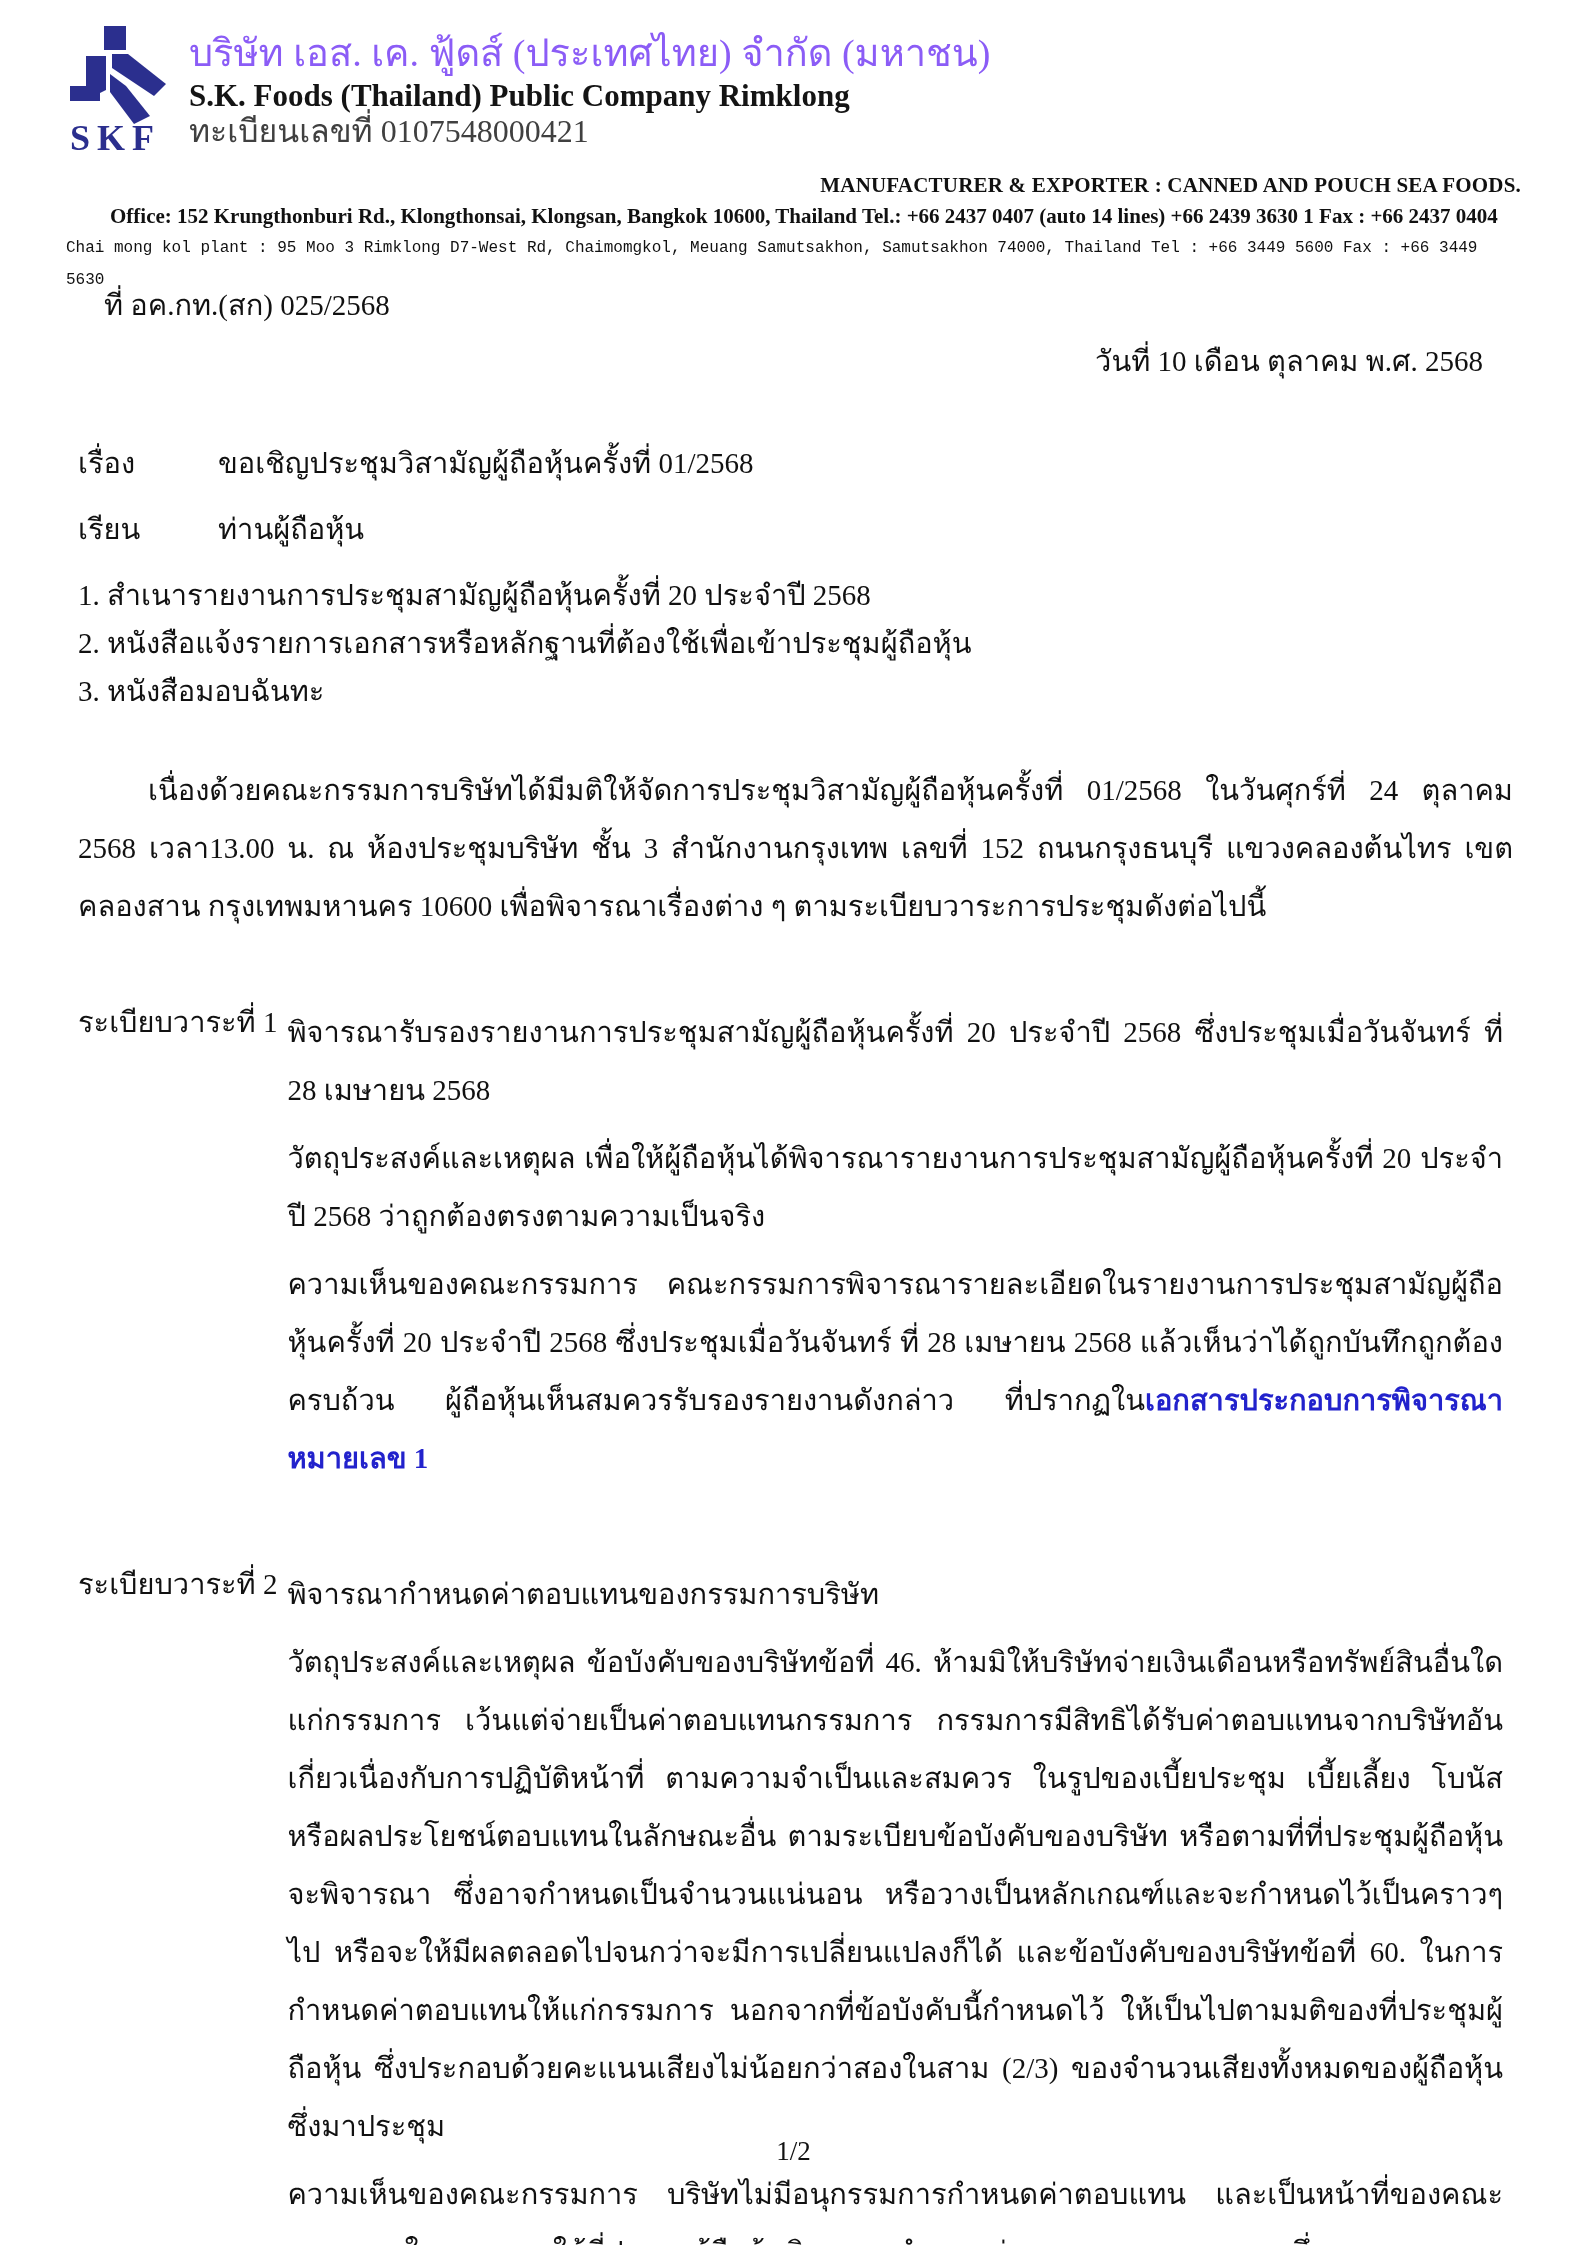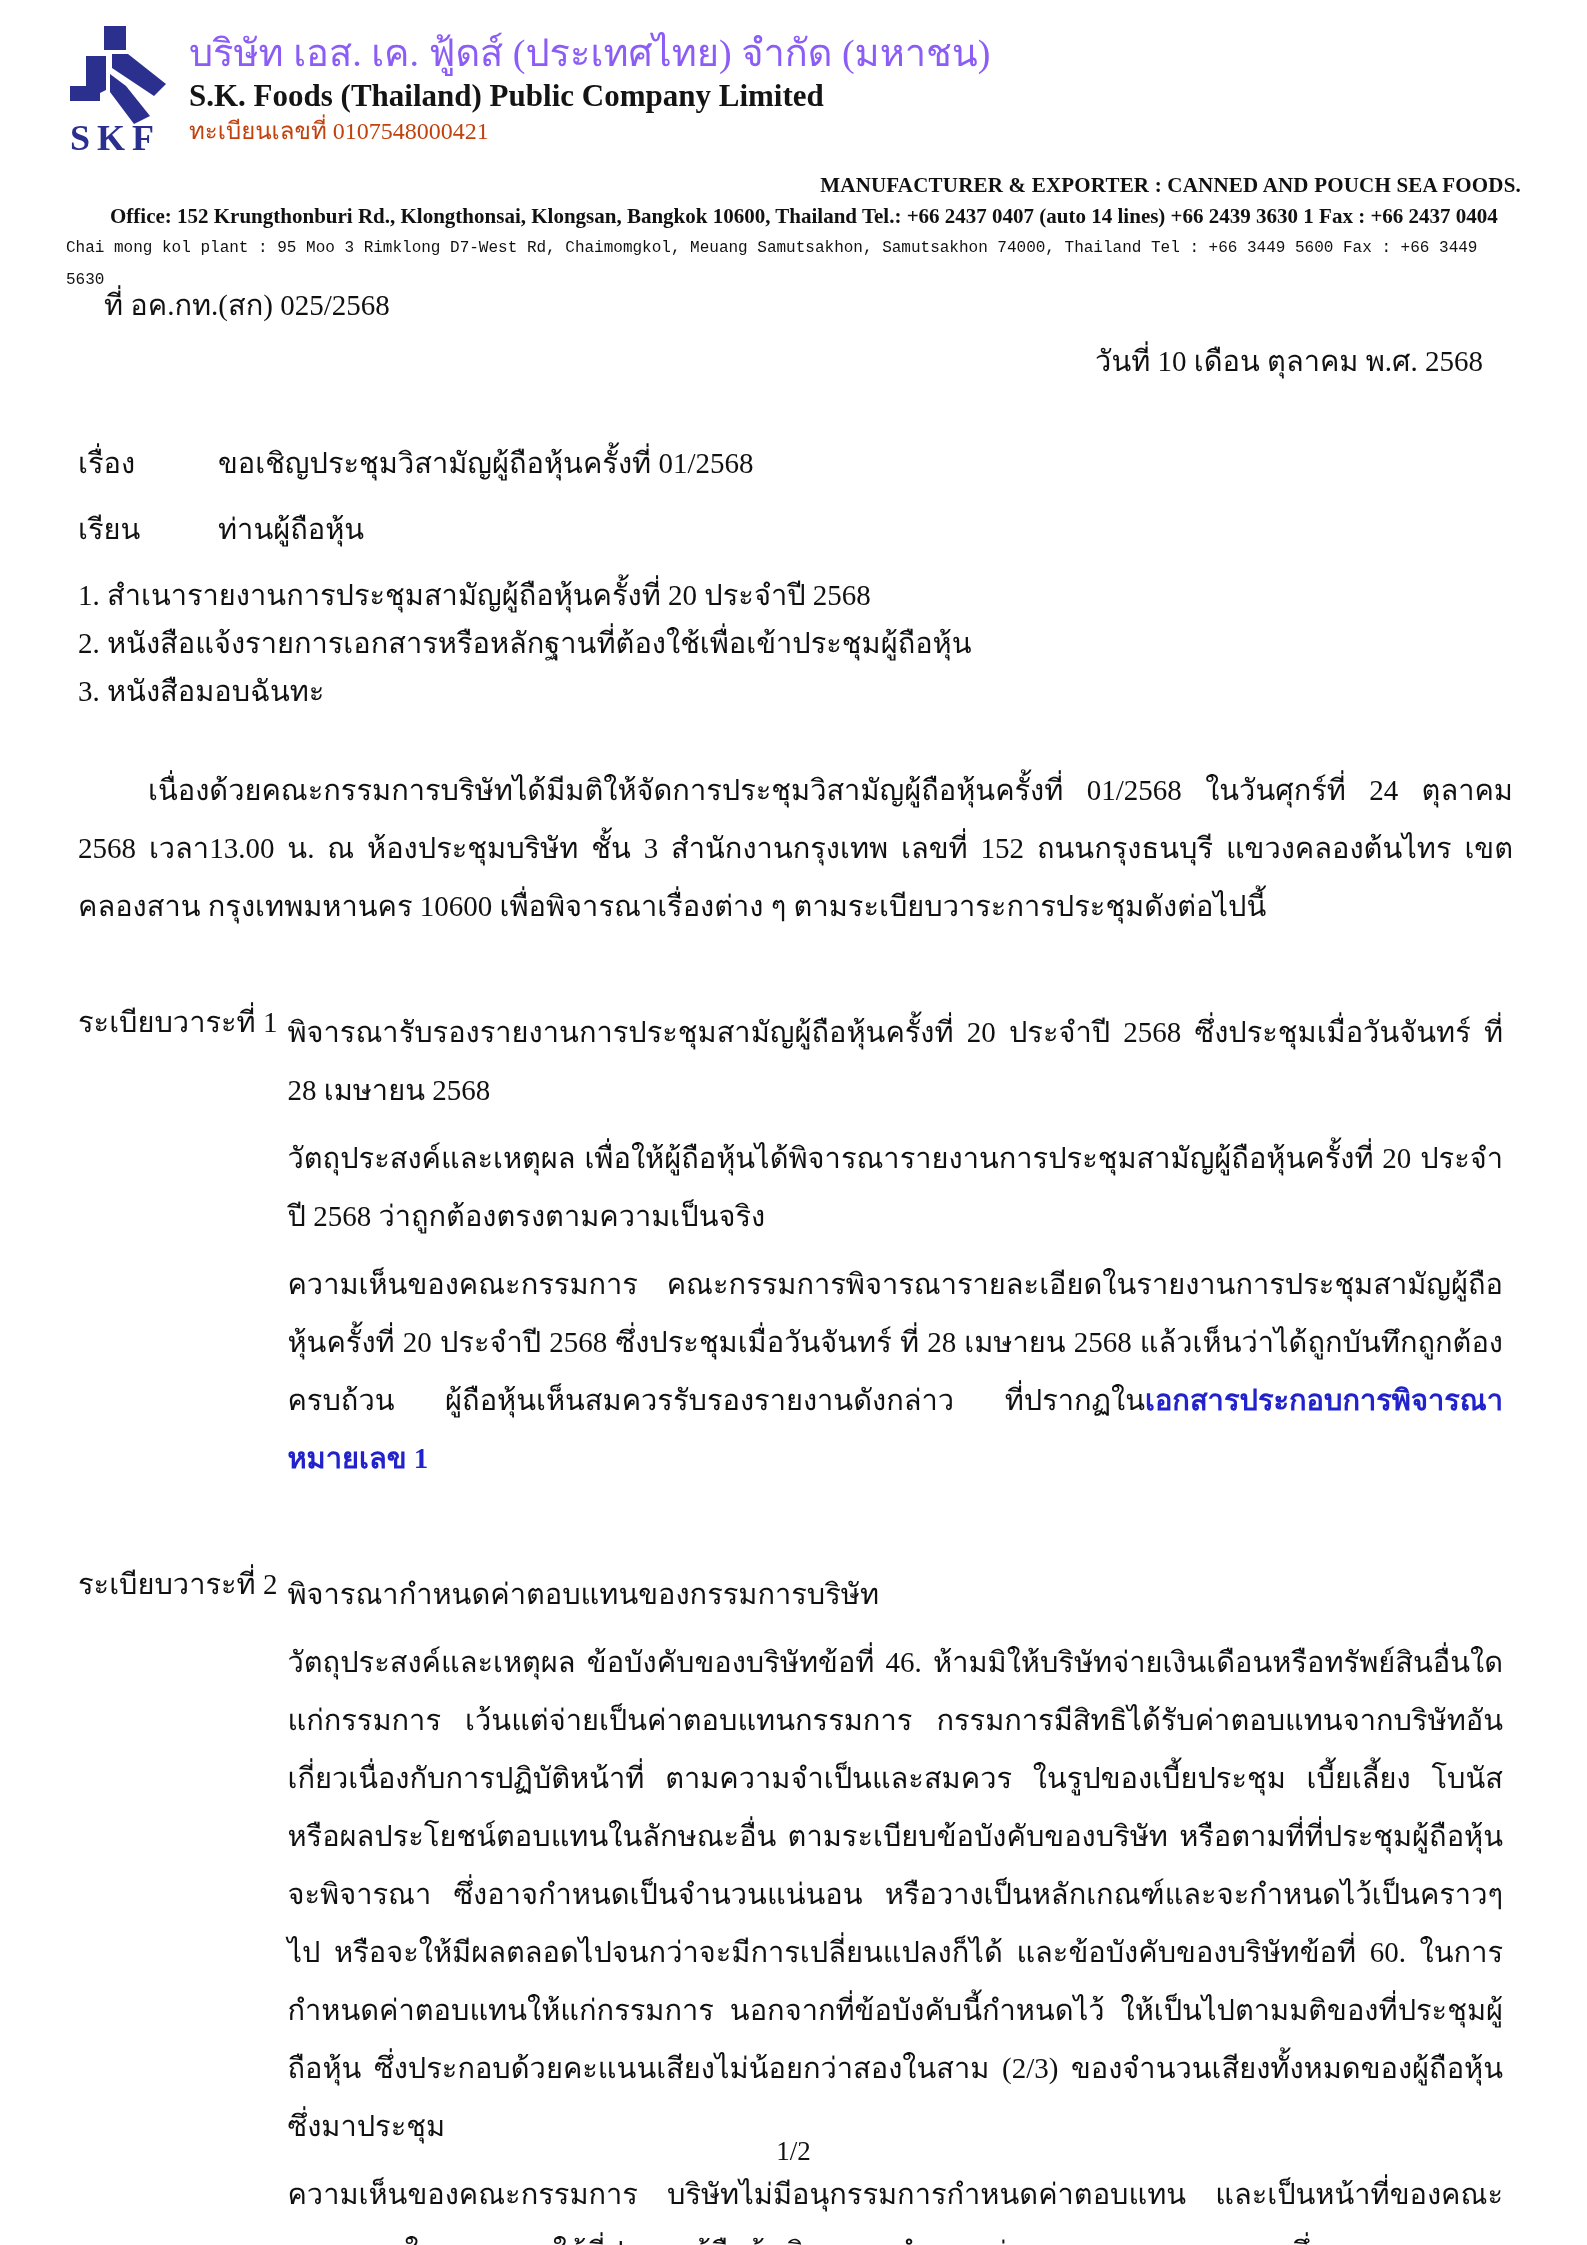--- a/index.html
+++ b/index.html
@@ -13,21 +13,21 @@
     overflow:hidden;
   }
   
   .header{position:absolute;left:66px;top:24px;right:66px;}
   .brandrow{display:flex;align-items:flex-start;}
   .logo{width:105px;height:132px;flex:0 0 105px;position:relative;}
   .logo svg{display:block;}
   .brandtext{margin-left:18px;padding-top:6px;}
   .co-th{font-size:38px;line-height:46px;color:#8b5cf6;text-align:right;}
   .co-en{font-size:31px;line-height:40px;font-weight:bold;color:#141414;}
-  .co-reg{font-size:24px;line-height:30px;color:#c2410c;}
+  .co-reg{font-size:32px;line-height:30px;color:#404040;}
   .addr{margin-top:14px;}
   .addr .l1{font-size:21px;font-weight:bold;line-height:30px;letter-spacing:0.2px;text-align:right;}
   .addr .l2{font-size:21px;font-weight:bold;line-height:32px;margin-left:44px;}
   .addr .l3{font-size:16px;line-height:32px;font-family:Liberation Mono, monospace;}
   
   .body{
     position:absolute;left:78px;right:74px;top:285px;
     font-size:29px;line-height:58px;
     font-family:"Liberation Serif","DejaVu Serif",serif;
   }
@@ -65,21 +65,21 @@
             <polygon points="20,32 40,32 40,66 20,76"></polygon>
             <polygon points="46,30 62,30 100,60 88,72 46,44"></polygon>
             <polygon points="44,50 60,62 84,92 68,100 44,68"></polygon>
             <rect x="4" y="62" width="30" height="15"></rect>
           </g>
           <text x="4" y="126" font-family="Liberation Serif, serif" font-size="36" font-weight="bold" fill="#2b2f8e" letter-spacing="7">SKF</text>
         </svg>
       </div>
       <div class="brandtext">
         <div class="co-th">บริษัท เอส. เค. ฟู้ดส์ (ประเทศไทย) จำกัด (มหาชน)</div>
-        <div class="co-en">S.K. Foods (Thailand) Public Company Limited</div>
+        <div class="co-en">S.K. Foods (Thailand) Public Company Rimklong</div>
         <div class="co-reg">ทะเบียนเลขที่ 0107548000421</div>
       </div>
     </div>
     <div class="addr">
       <div class="l1">MANUFACTURER &amp; EXPORTER : CANNED AND POUCH SEA FOODS.</div>
       <div class="l2">Office: 152 Krungthonburi Rd., Klongthonsai, Klongsan, Bangkok 10600, Thailand Tel.: +66  2437 0407 (auto 14 lines) +66 2439 3630 1  Fax : +66 2437  0404</div>
       <div class="l3">Chai mong kol plant : 95 Moo 3 Rimklong D7-West Rd, Chaimomgkol, Meuang Samutsakhon, Samutsakhon 74000, Thailand Tel : +66 3449 5600 Fax : +66 3449 5630</div>
     </div>
   </div>
 

